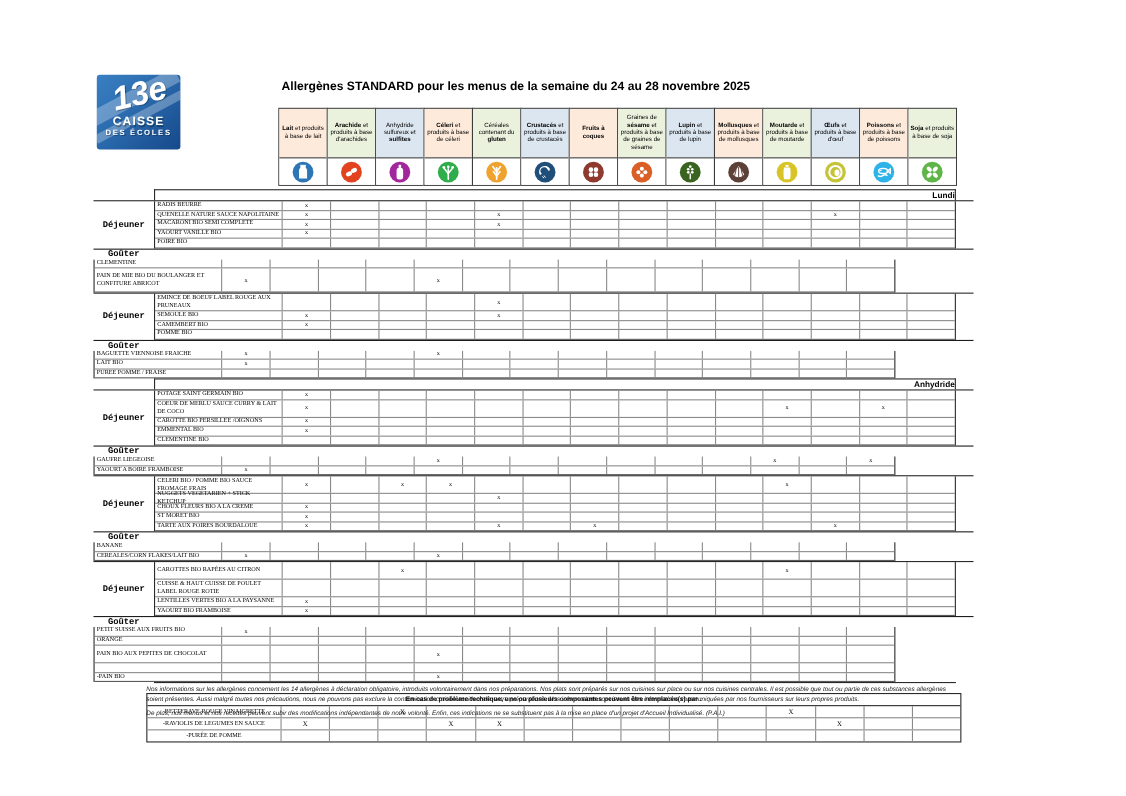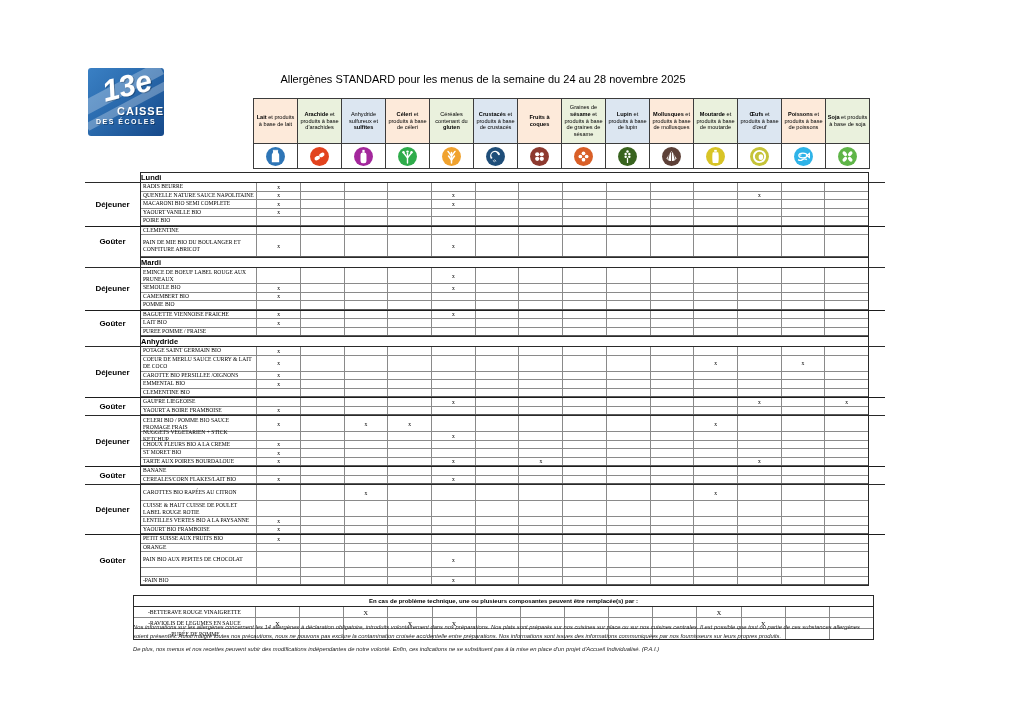--- a/index.html
+++ b/index.html
@@ -6,45 +6,45 @@
   .page{position:relative;width:1024px;height:724px;background:#ffffff;overflow:hidden;
         font-family:"Liberation Sans",sans-serif;color:#000;}
   
   .logo{position:absolute;left:88px;top:68px;width:76px;height:68px;border-radius:3px;
         background:linear-gradient(135deg,#3a80c4 0%,#2a6aad 45%,#16498a 100%);overflow:hidden;}
   .logo .stripe{position:absolute;background:rgba(255,255,255,.28);transform:rotate(-28deg);}
   .logo .s1{width:90px;height:14px;left:-12px;top:14px;}
   .logo .s2{width:90px;height:8px;left:-6px;top:34px;}
   .logo .mark{position:absolute;left:14px;top:1px;font-size:30px;font-weight:bold;font-style:italic;
         color:#fff;transform:rotate(-14deg);text-shadow:1px 1px 0 rgba(0,0,0,.25);}
-  .logo .l1{position:absolute;left:0;right:0;top:37px;text-align:right;color:#fff;font-weight:bold;
+  .logo .l1{position:absolute;left:0;right:0;top:37px;text-align:center;color:#fff;font-weight:bold;
         font-size:11px;letter-spacing:1px;text-shadow:1px 1px 0 rgba(0,0,0,.3);}
   .logo .l2{position:absolute;left:0;right:0;top:50px;text-align:center;color:#fff;font-weight:bold;
         font-size:7px;letter-spacing:1.5px;text-shadow:1px 1px 0 rgba(0,0,0,.3);}
   
-  .title{position:absolute;left:238px;top:73px;width:490px;text-align:center;
-         font-size:11px;font-weight:normal;}
+  .title{position:absolute;left:256px;top:73px;width:490px;text-align:left;
+         font-size:11px;font-weight:bold;}
   
   .sheet{position:absolute;left:85px;top:98px;width:800px;}
   .header-row{margin-left:168px;display:flex;}
   .hdr-cell{width:43px;border:1px solid #3c3c3c;margin-left:-1px;display:flex;flex-direction:column;background:#fff;}
   .hdr-cell:first-child{margin-left:0;}
   .hdr-text{height:40px;font-size:5.6px;line-height:1.25;text-align:center;padding:2px 1px;
             display:flex;align-items:center;justify-content:center;}
   .hdr-icon{height:24px;border-top:1px solid #3c3c3c;background:#fff;
             display:flex;align-items:center;justify-content:center;}
   
   .menu-table{margin-top:3px;}
   .day-band{margin-left:55px;width:727px;border:1px solid #2a2a2a;border-bottom:none;
-            font-size:7.5px;font-weight:bold;text-align:left;height:9px;line-height:9px;background:#fff;}
+            font-size:7.5px;font-weight:bold;text-align:right;height:9px;line-height:9px;background:#fff;}
   .day .bands-rows{border-top:1px solid #2a2a2a;}
   .group{display:flex;}
-  .group + .group{border-top:1.5px solid #1d1d1d;}
+  .group + .group{border-top:1.5px solid #1d1d1d;flex-direction:column;}
   .meal-label{width:55px;display:flex;align-items:center;justify-content:center;
-              font-size:8px;font-weight:bold;}
+              font-size:8px;font-weight:bold;font-family:Liberation Mono, monospace;}
   .rows{width:729px;border-left:1px solid #2a2a2a;border-right:1px solid #2a2a2a;box-sizing:border-box;}
   .menu-row{display:flex;border-bottom:1px solid #8a8a8a;}
   .menu-row:last-child{border-bottom:1px solid #5a5a5a;}
   .dish{width:112px;border-right:1px solid #8a8a8a;font-family:"Liberation Serif",serif;
         font-size:5.6px;line-height:1.2;padding:0 2px;display:flex;align-items:center;
         text-transform:uppercase;}
   .cell{width:43px;border-right:1px solid #8a8a8a;display:flex;align-items:center;justify-content:center;
         font-family:"Liberation Serif",serif;font-size:5.6px;}
   .cell:last-child{border-right:none;}
   .h-n{height:7.5px;}
@@ -437,21 +437,20 @@
                   <div class="cell"></div>
                   <div class="cell"></div>
                   <div class="cell"></div>
                 </div>
 </div>
   </div>
 </div>
   </div>
 
   <div class="day">
-    <div class="day-band">Mardi</div>
     <div class="bands-rows">
   <div class="group">
     <div class="meal-label">Déjeuner</div>
     <div class="rows">
   <div class="menu-row h-d">
     <div class="dish">EMINCE DE BOEUF LABEL ROUGE AUX PRUNEAUX</div>
   <div class="cell"></div>
                   <div class="cell"></div>
                   <div class="cell"></div>
                   <div class="cell"></div>

